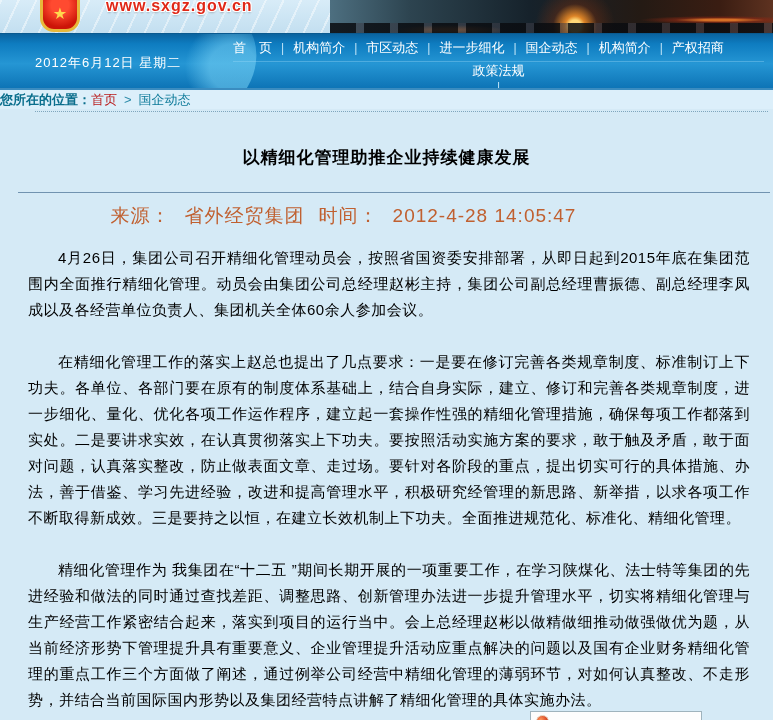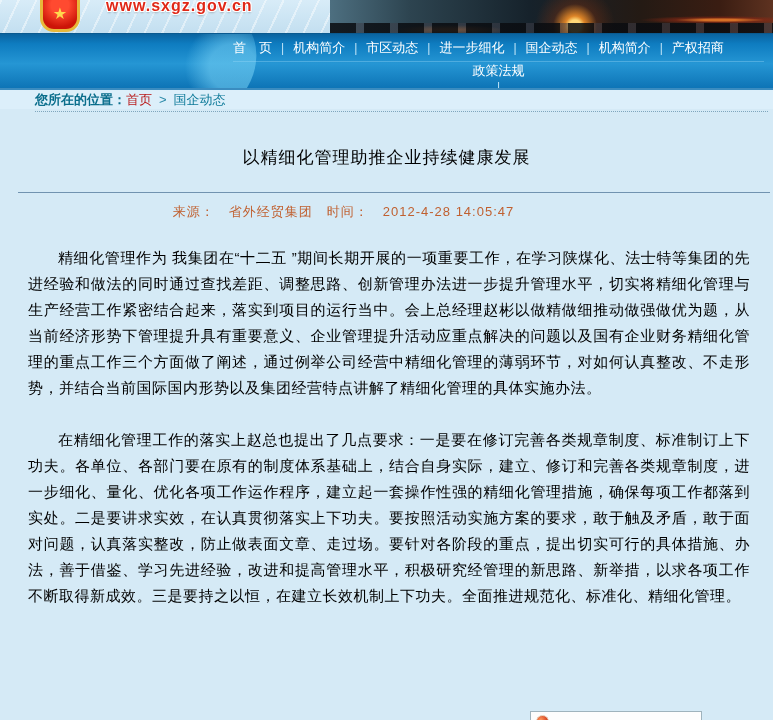--- a/index.html
+++ b/index.html
@@ -60,43 +60,43 @@
   .menu-rows { position:absolute; left:233px; top:0; width:531px; height:64px; }
   .menu-row { display:flex; align-items:center; height:27px; font-size:13px; color:#fff; }
   .menu-row.r2 { height:28px; border-top:1px solid rgba(160,220,250,.35);flex-direction:column; }
   .menu-item { color:#fff; cursor:pointer; white-space:nowrap; }
   .menu-sep { color:#bfe4f7; margin:0 9px; font-size:12px; }
 
   
   .breadcrumb-bar {
     position:absolute; left:0; top:88px; width:773px; height:21px;
     background:#dceffa; border-top:2px solid #3a8cc0;
-    display:flex; align-items:center; padding-left:35px;
+    display:flex; align-items:center; 
     font-size:13px; color:#0d7a99;
   }
   .breadcrumb-bar b { font-weight:bold; color:#0a6e8c; }
   .crumb-link { color:#b91c1c; cursor:pointer; }
   .crumb-sep { margin:0 7px; color:#2a8aa8; }
   .dotted-rule {
     position:absolute; left:35px; top:111px; width:733px; height:0;
     border-top:1px dotted #7fa6bd;
   }
 
   
   .article-title {
     position:absolute; left:0; top:146px; width:773px; text-align:center;
-    font-size:17px; font-weight:normal; color:#000; letter-spacing:1px;
+    font-size:17px; font-weight:bold; color:#000; letter-spacing:1px;
   }
   .title-rule {
     position:absolute; left:18px; top:192px; width:752px; height:0;
     border-top:1px solid #7193b0;
   }
   .source-line {
     position:absolute; left:0; top:203px; width:687px; text-align:center;
-    font-size:13px; color:#c06030; letter-spacing:1px;
+    font-size:19px; color:#c06030; letter-spacing:1px;
   }
   .source-line .gap { display:inline-block; width:14px; }
 
   .article-body {
     position:absolute; left:28px; top:245px; width:722px;
   }
   .article-body p {
     font-size:15px; line-height:26px; text-indent:2em; color:#000;
     margin-bottom:26px; text-align:justify; letter-spacing:.5px;
   }
@@ -118,20 +118,21 @@
 <div class="top-banner">
   <div class="banner-photo"></div>
   <div class="emblem">
       <span>★</span>
     </div>
   <div class="site-url">www.sxgz.gov.cn</div>
 </div>
 
 <div class="nav-band">
   <div class="nav-swoosh"></div>
+  <div class="date-text">2012年6月12日  星期二</div>
   <div class="menu-rows">
     <div class="menu-row">
       <span class="menu-item">首　页</span>
       <span class="menu-sep">|</span>
       <span class="menu-item">机构简介</span>
       <span class="menu-sep">|</span>
       <span class="menu-item">市区动态</span>
       <span class="menu-sep">|</span>
       <span class="menu-item">进一步细化</span>
       <span class="menu-sep">|</span>
@@ -167,19 +168,20 @@
 </div>
 <div class="dotted-rule"></div>
 
 <div class="article-title">以精细化管理助推企业持续健康发展</div>
 <div class="title-rule"></div>
 <div class="source-line">
   <span>来源：</span><span class="gap"></span><span>省外经贸集团</span><span class="gap"></span><span>时间：</span><span class="gap"></span><span>2012-4-28 14:05:47</span>
 </div>
 
 <div class="article-body">
+  <p>4月26日，集团公司召开精细化管理动员会，按照省国资委安排部署，从即日起到2015年底在集团范围内全面推行精细化管理。动员会由集团公司总经理赵彬主持，集团公司副总经理曹振德、副总经理李凤成以及各经营单位负责人、集团机关全体60余人参加会议。</p>
+  <p>在精细化管理工作的落实上赵总也提出了几点要求：一是要在修订完善各类规章制度、标准制订上下功夫。各单位、各部门要在原有的制度体系基础上，结合自身实际，建立、修订和完善各类规章制度，进一步细化、量化、优化各项工作运作程序，建立起一套操作性强的精细化管理措施，确保每项工作都落到实处。二是要讲求实效，在认真贯彻落实上下功夫。要按照活动实施方案的要求，敢于触及矛盾，敢于面对问题，认真落实整改，防止做表面文章、走过场。要针对各阶段的重点，提出切实可行的具体措施、办法，善于借鉴、学习先进经验，改进和提高管理水平，积极研究经管理的新思路、新举措，以求各项工作不断取得新成效。三是要持之以恒，在建立长效机制上下功夫。全面推进规范化、标准化、精细化管理。</p>
   <p>精细化管理作为 我集团在“十二五 ”期间长期开展的一项重要工作，在学习陕煤化、法士特等集团的先进经验和做法的同时通过查找差距、调整思路、创新管理办法进一步提升管理水平，切实将精细化管理与生产经营工作紧密结合起来，落实到项目的运行当中。会上总经理赵彬以做精做细推动做强做优为题，从当前经济形势下管理提升具有重要意义、企业管理提升活动应重点解决的问题以及国有企业财务精细化管理的重点工作三个方面做了阐述，通过例举公司经营中精细化管理的薄弱环节，对如何认真整改、不走形势，并结合当前国际国内形势以及集团经营特点讲解了精细化管理的具体实施办法。</p>
-  <p>在精细化管理工作的落实上赵总也提出了几点要求：一是要在修订完善各类规章制度、标准制订上下功夫。各单位、各部门要在原有的制度体系基础上，结合自身实际，建立、修订和完善各类规章制度，进一步细化、量化、优化各项工作运作程序，建立起一套操作性强的精细化管理措施，确保每项工作都落到实处。二是要讲求实效，在认真贯彻落实上下功夫。要按照活动实施方案的要求，敢于触及矛盾，敢于面对问题，认真落实整改，防止做表面文章、走过场。要针对各阶段的重点，提出切实可行的具体措施、办法，善于借鉴、学习先进经验，改进和提高管理水平，积极研究经管理的新思路、新举措，以求各项工作不断取得新成效。三是要持之以恒，在建立长效机制上下功夫。全面推进规范化、标准化、精细化管理。</p>
 </div>
 
 <div class="float-box">
   <div class="mini-icon"></div>
 </div>
 
 </body></html>

